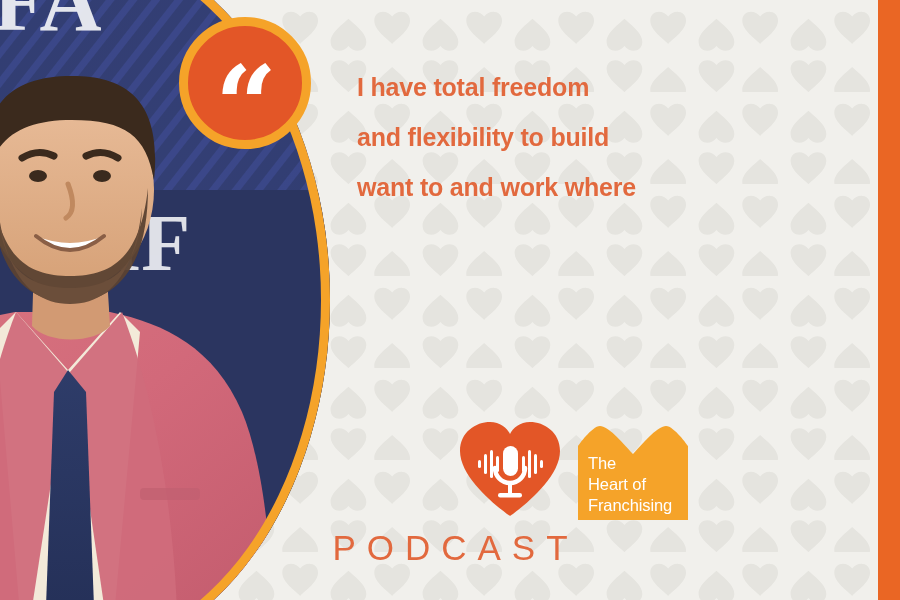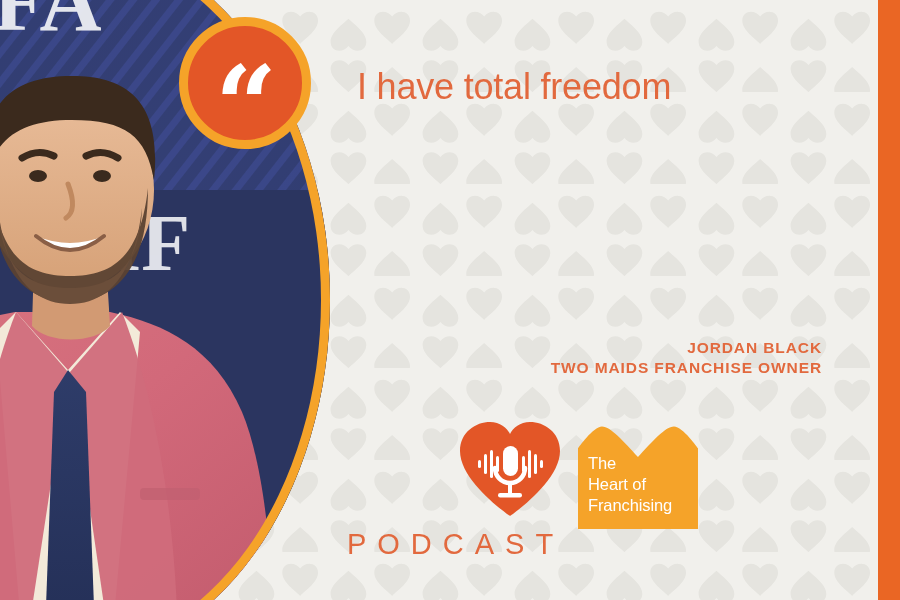--- a/index.html
+++ b/index.html
@@ -90,22 +90,22 @@
   }
 
   
   #quote-text {
     position: absolute;
     left: 357px;
     top: 62px;
     width: 470px;
     z-index: 5;
     color: #e2693e;
-    font-size: 36px;
-    font-weight: 400;
+    font-size: 25px;
+    font-weight: 700;
     line-height: 50px;
     letter-spacing: -0.2px;
   }
   #quote-text .ln { display: block; white-space: nowrap; }
 
   
   #attribution {
     position: absolute;
     right: 78px;
     top: 338px;
@@ -123,21 +123,21 @@
   #logo-row {
     position: absolute;
     left: 456px;
     top: 420px;
     z-index: 5;
     display: flex;
     align-items: flex-start;
     gap: 14px;
   }
   #heart-mark { width: 108px; height: 100px; display: block; }
-  #shield-mark { position: relative; width: 110px; height: 100px; padding-left: 10px; }
+  #shield-mark { position: relative; width: 110px; height: 100px; }
   #shield-mark svg { position: absolute; inset: 0; }
   #shield-text {
     position: absolute;
     left: 10px;
     top: 33px;
     width: 100px;
     color: #ffffff;
     font-size: 16.5px;
     font-weight: 500;
     line-height: 21px;
@@ -147,21 +147,21 @@
 
   
   #podcast {
     position: absolute;
     left: 0;
     right: 0;
     top: 528px;
     z-index: 5;
     text-align: center;
     color: #e2693e;
-    font-size: 29px;
+    font-size: 35px;
     font-weight: 500;
     letter-spacing: 11px;
     padding-left: 11px;
   }
 </style>
 </head>
 <body>
 
 <div id="card">
 
@@ -258,26 +258,24 @@
     </svg>
   </div>
   <div id="photo-ring"></div>
 
   <div id="quote-badge">
     <span id="quote-glyph">“</span>
   </div>
 
   <div id="quote-text">
     <span class="ln">I have total freedom</span>
+    <span class="ln">and flexibility to build</span>
+    <span class="ln">want to and work where</span>
   </div>
 
-  <div id="attribution">
-    <span class="ln">JORDAN BLACK</span>
-    <span class="ln">TWO MAIDS FRANCHISE OWNER</span>
-  </div>
 
   <div id="logo-row">
 
     <svg id="heart-mark" viewBox="0 0 108 100" aria-hidden="true">
       <path d="M54 96 C54 96 4 62 4 31 C4 12 20 2 34 2 C44 2 51 8 54 14
                C57 8 64 2 74 2 C88 2 104 12 104 31 C104 62 54 96 54 96 Z" fill="#e35627"></path>
 
       <rect x="47" y="26" width="15" height="30" rx="7.5" fill="#ffffff"></rect>
 
       <path d="M39 48 a15 15 0 0 0 30 0" stroke="#ffffff" stroke-width="4.5" fill="none" stroke-linecap="round"></path>

